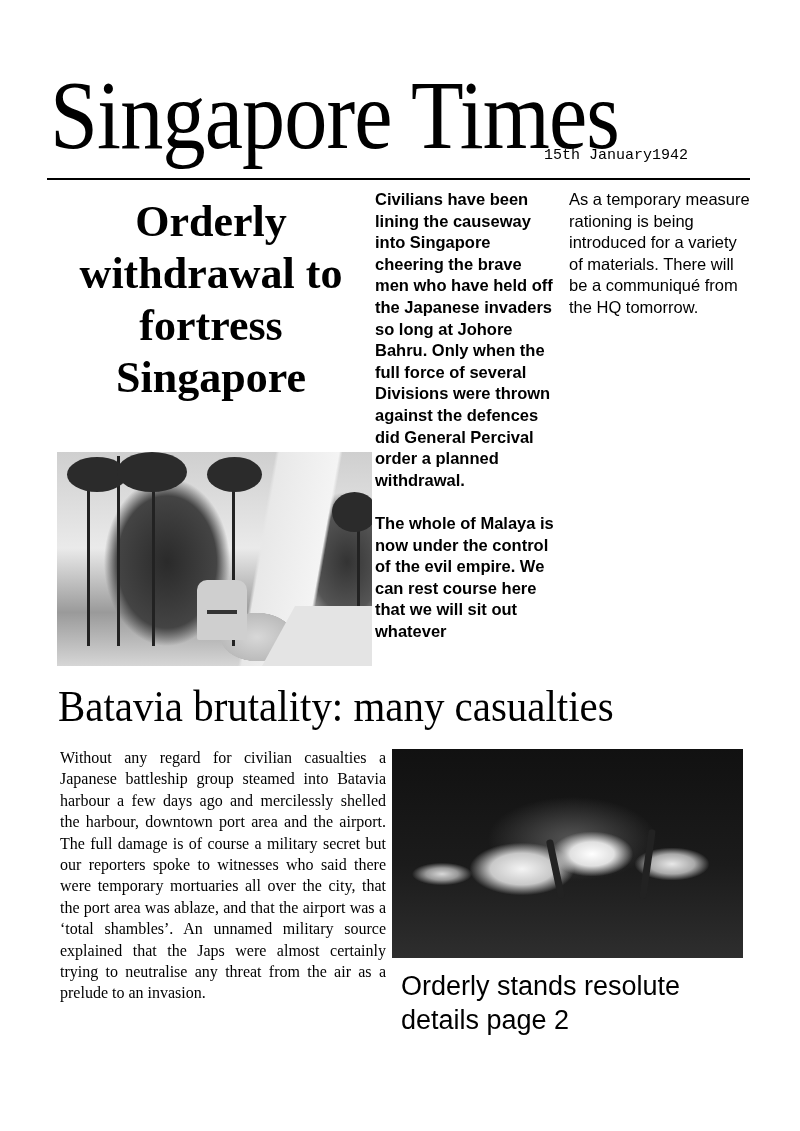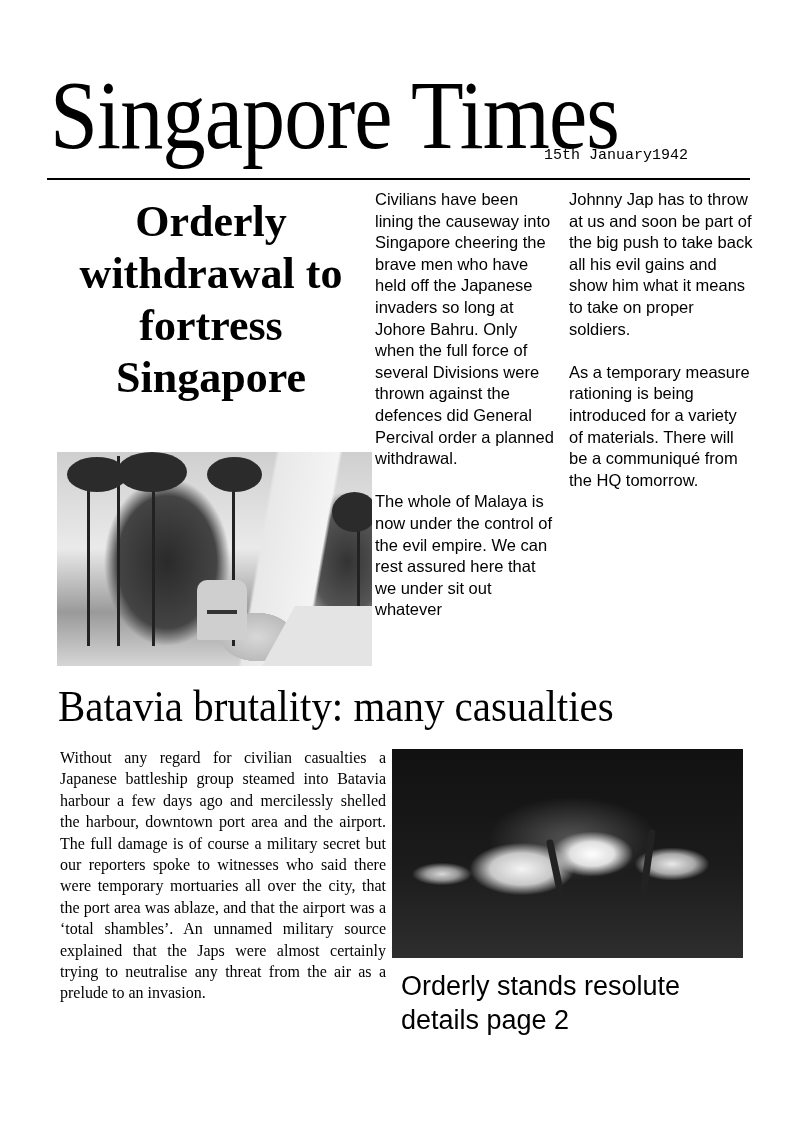--- a/index.html
+++ b/index.html
@@ -26,21 +26,21 @@
       font-family: "Liberation Serif", serif; font-weight: bold;
       font-size: 44px; line-height: 52px; text-align: center;
     }
 
     .col {
       position: absolute;
       font-family: "Liberation Sans", sans-serif;
       font-size: 16.5px; line-height: 21.6px;
     }
     .col p { margin: 0 0 21.6px 0; }
-    .col-a { left: 375px; top: 189px; width: 182px; }
+    .col-a { left: 375px; top: 189px; width: 182px; font-weight: bold; }
     .col-b { left: 569px; top: 189px; width: 186px; }
 
     .photo {
       position: absolute; overflow: hidden;
     }
     .photo-palms {
       left: 57px; top: 452px; width: 315px; height: 214px;
       background:
         radial-gradient(ellipse 60px 40px at 200px 185px, #d8d8d8 0%, #bbb 60%, transparent 61%),
         linear-gradient(100deg, transparent 62%, #e8e8e8 63%, #f4f4f4 80%, transparent 81%),
@@ -107,25 +107,24 @@
 <div>
 
   <div class="masthead">Singapore Times</div>
   <div class="dateline">15th January1942</div>
   <div class="rule"></div>
 
   <div class="headline">Orderly withdrawal to fortress Singapore</div>
 
   <div class="col col-a">
     <p>Civilians have been lining the causeway into Singapore cheering the brave men who have held off the Japanese invaders so long at Johore Bahru. Only when the full force of several Divisions were thrown against the defences did General Percival order a planned withdrawal.</p>
-    <p>The whole of Malaya is now under the control of the evil empire. We can rest assured here that we under sit out whatever</p>
+    <p>The whole of Malaya is now under the control of the evil empire. We can rest course here that we will sit out whatever</p>
   </div>
 
   <div class="col col-b">
-    <p>Johnny Jap has to throw at us and soon be part of the big push to take back all his evil gains and show him what it means to take on proper soldiers.</p>
     <p>As a temporary measure rationing is being introduced for a variety of materials. There will be a communiqué from the HQ tomorrow.</p>
   </div>
 
   <div class="photo photo-palms" title="Black and white photo of palm-lined road with a concrete pillbox">
     <div class="trunk" style="left:30px;height:170px;"></div>
     <div class="trunk" style="left:60px;height:190px;"></div>
     <div class="trunk" style="left:95px;height:180px;"></div>
     <div class="trunk" style="left:175px;height:170px;"></div>
     <div class="trunk" style="left:300px;height:150px;"></div>
     <div class="frond" style="left:10px;top:5px;width:60px;height:35px;"></div>

